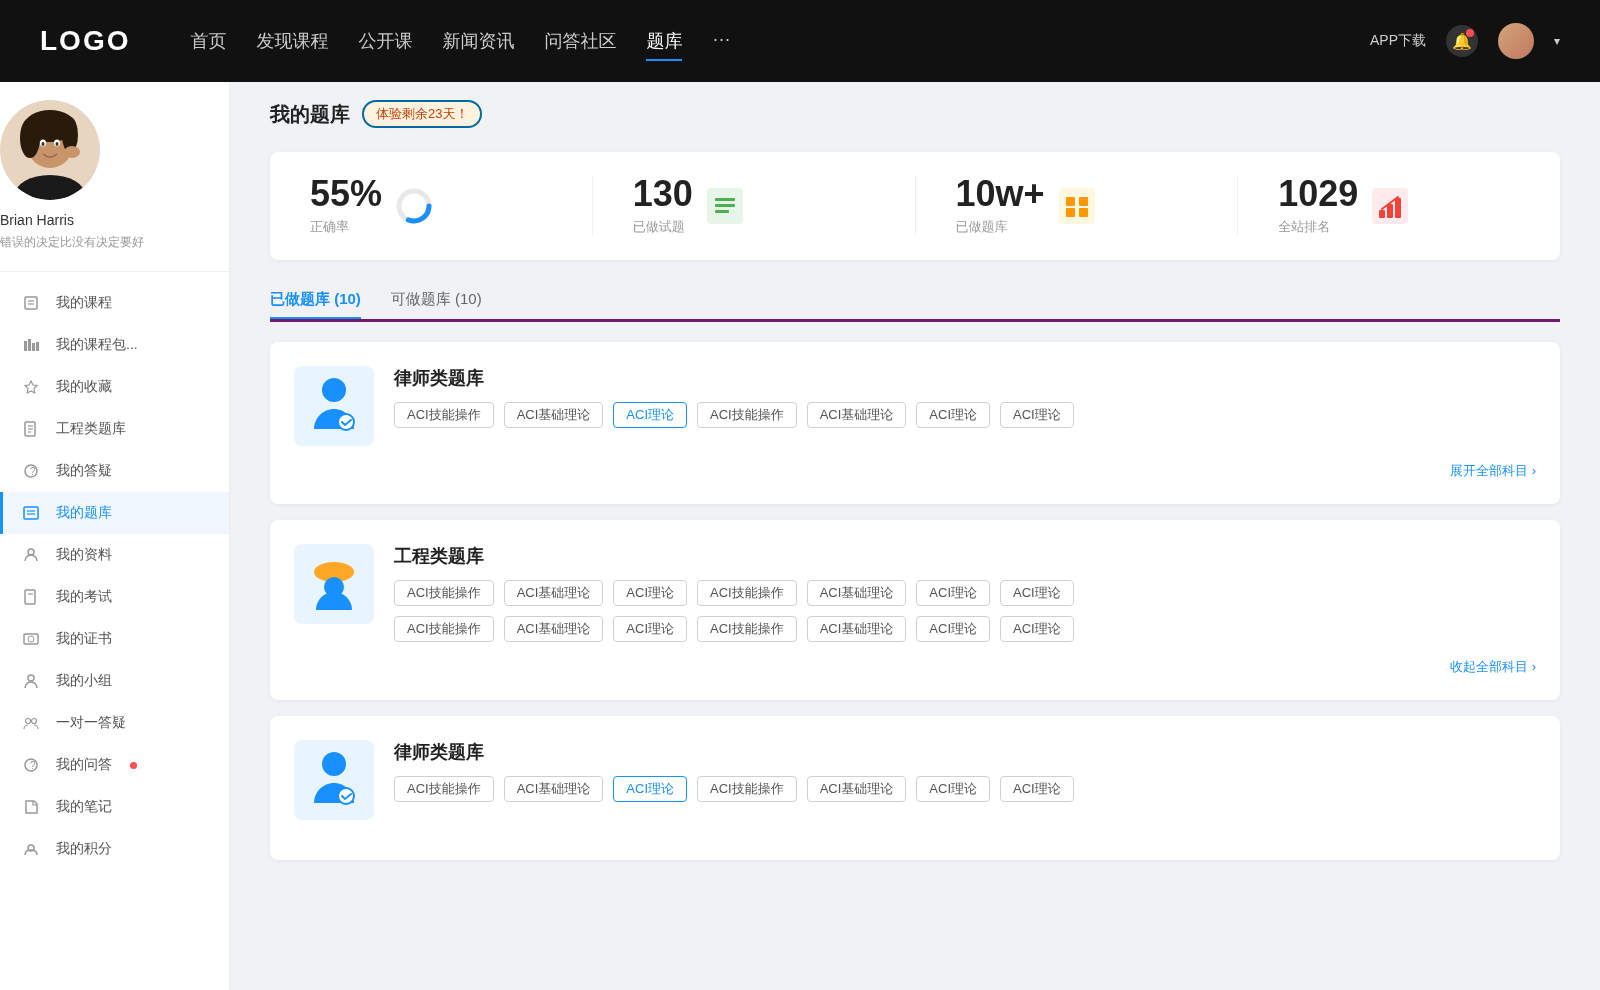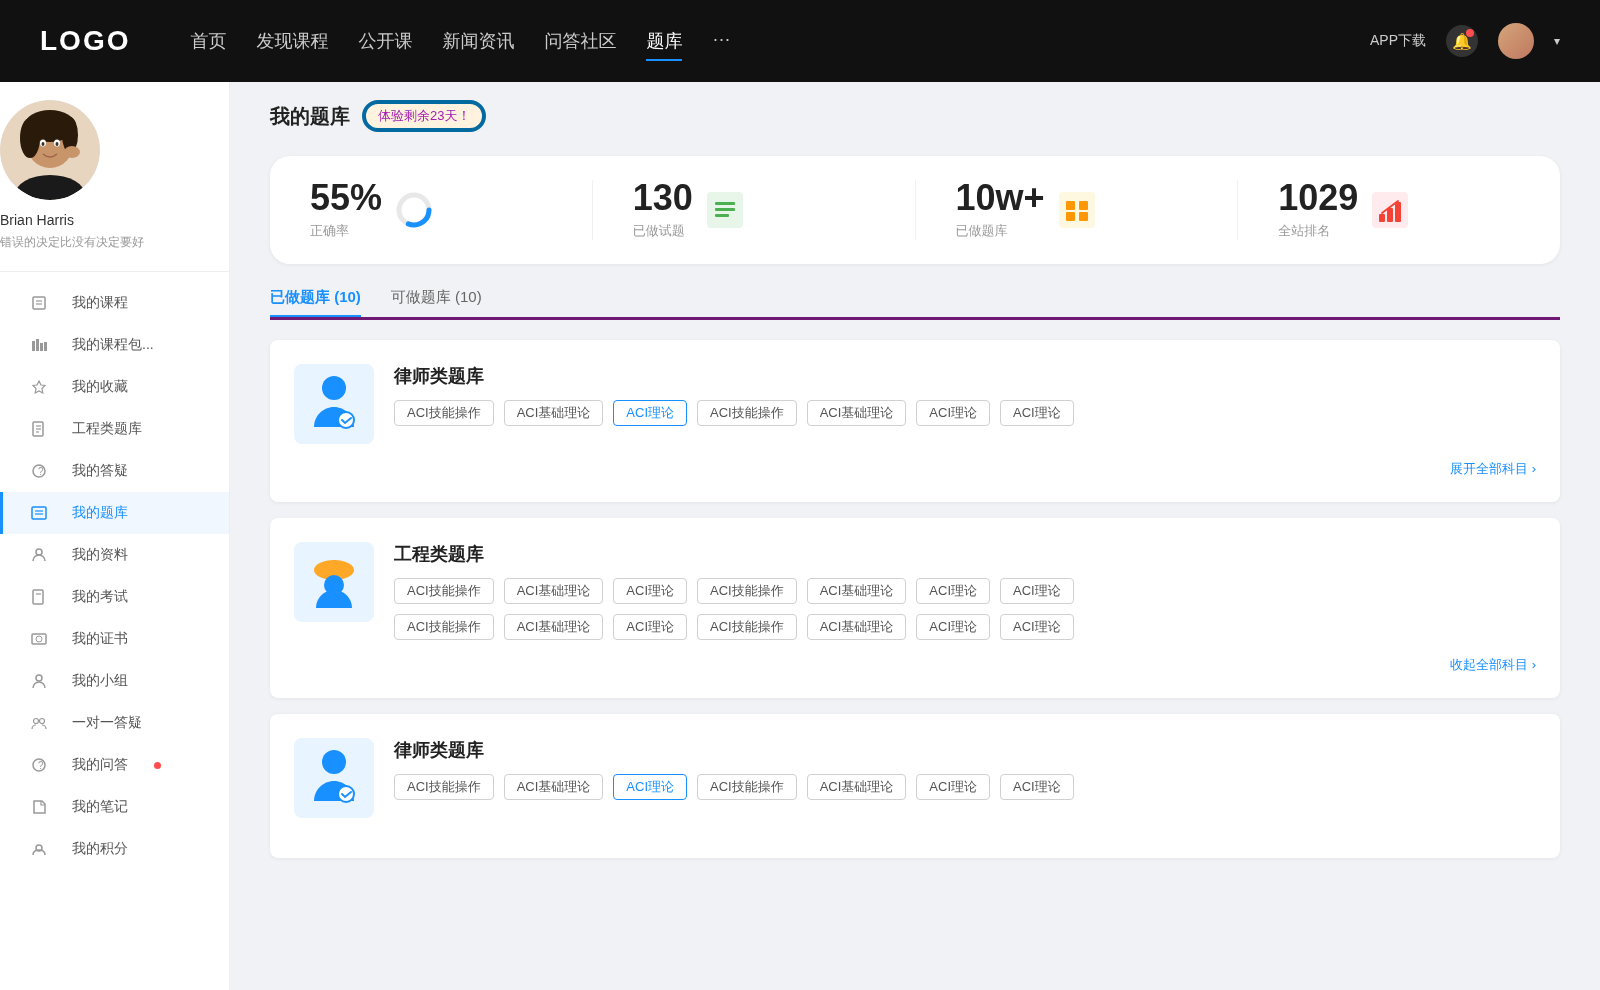--- a/index.html
+++ b/index.html
@@ -105,22 +105,22 @@
       margin-bottom: 6px;
     }
     .profile-motto {
       font-size: 12px;
       color: #999;
     }
     .sidebar-menu { padding-top: 10px; }
     .sidebar-item {
       display: flex;
       align-items: center;
-      gap: 24px;
-      padding: 12px 30px;
+      gap: 16px;
+      padding: 12px 22px;
       font-size: 14px;
       color: #555;
       cursor: pointer;
       position: relative;
     }
     .sidebar-item.active {
       color: #1890ff;
       background: #f0f7ff;
     }
     .sidebar-item.active::before {
@@ -158,34 +158,34 @@
       gap: 12px;
       margin-bottom: 24px;
     }
     .page-title {
       font-size: 20px;
       font-weight: 600;
       color: #222;
     }
     .trial-badge {
       background: #fff3e0;
-      color: #a21caf;
-      border: 4px solid #0369a1;
+      color: #c2410c;
+      border: 2px solid #0369a1;
       border-radius: 20px;
       padding: 3px 12px;
       font-size: 13px;
     }
 
     
     .stats-row {
       display: flex;
       background: #fff;
-      border-radius: 20px;
+      border-radius: 8px;
       padding: 24px 0;
-      margin-bottom: 24px;
+      margin-bottom: 30px;
       box-shadow: 0 1px 4px rgba(0,0,0,0.06);
       justify-content: center;
     }
     .stat-item {
       flex: 1;
       display: flex;
       align-items: center;
       gap: 12px;
       padding: 0 40px;
       border-right: 1px solid #f0f0f0;

